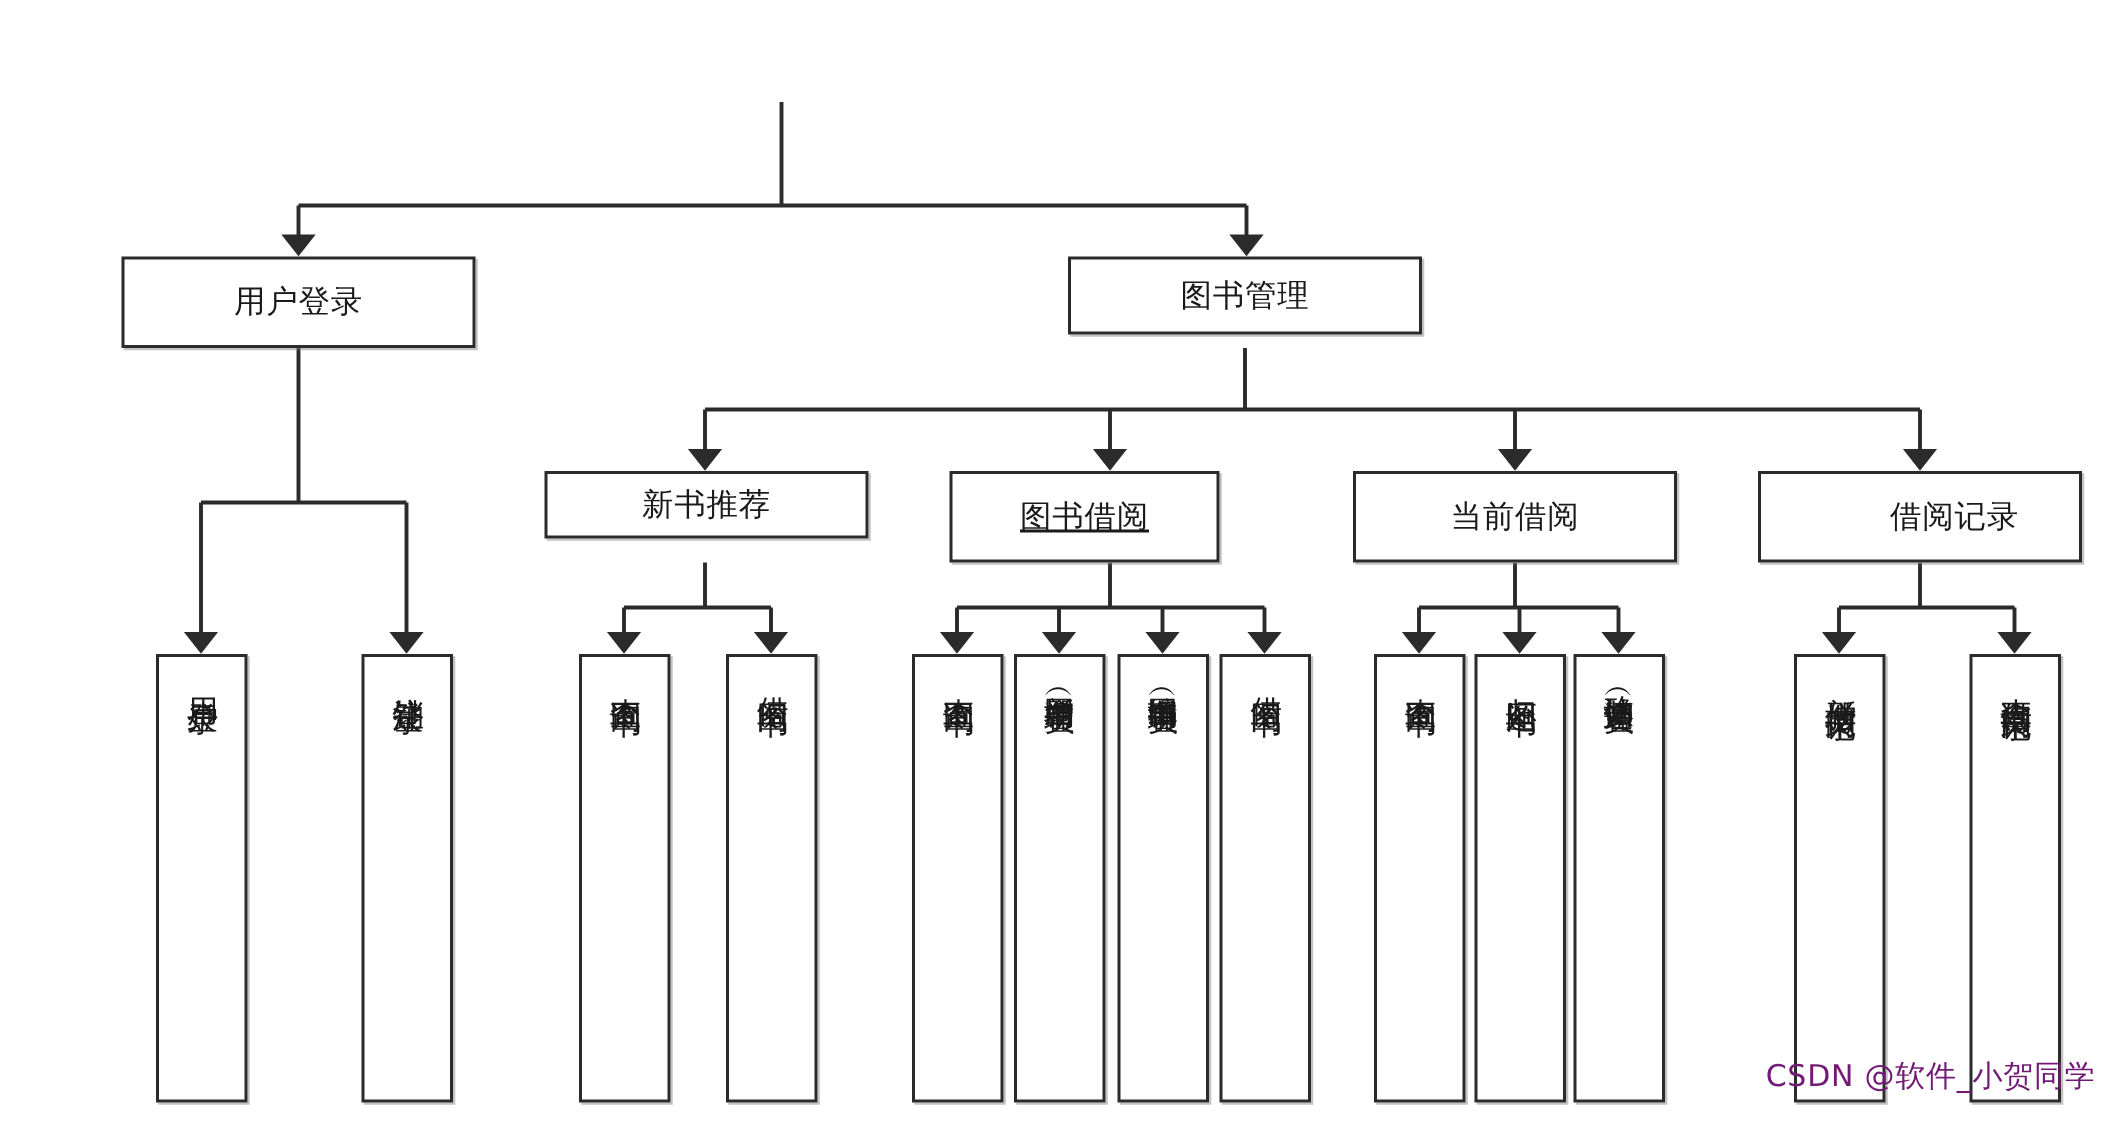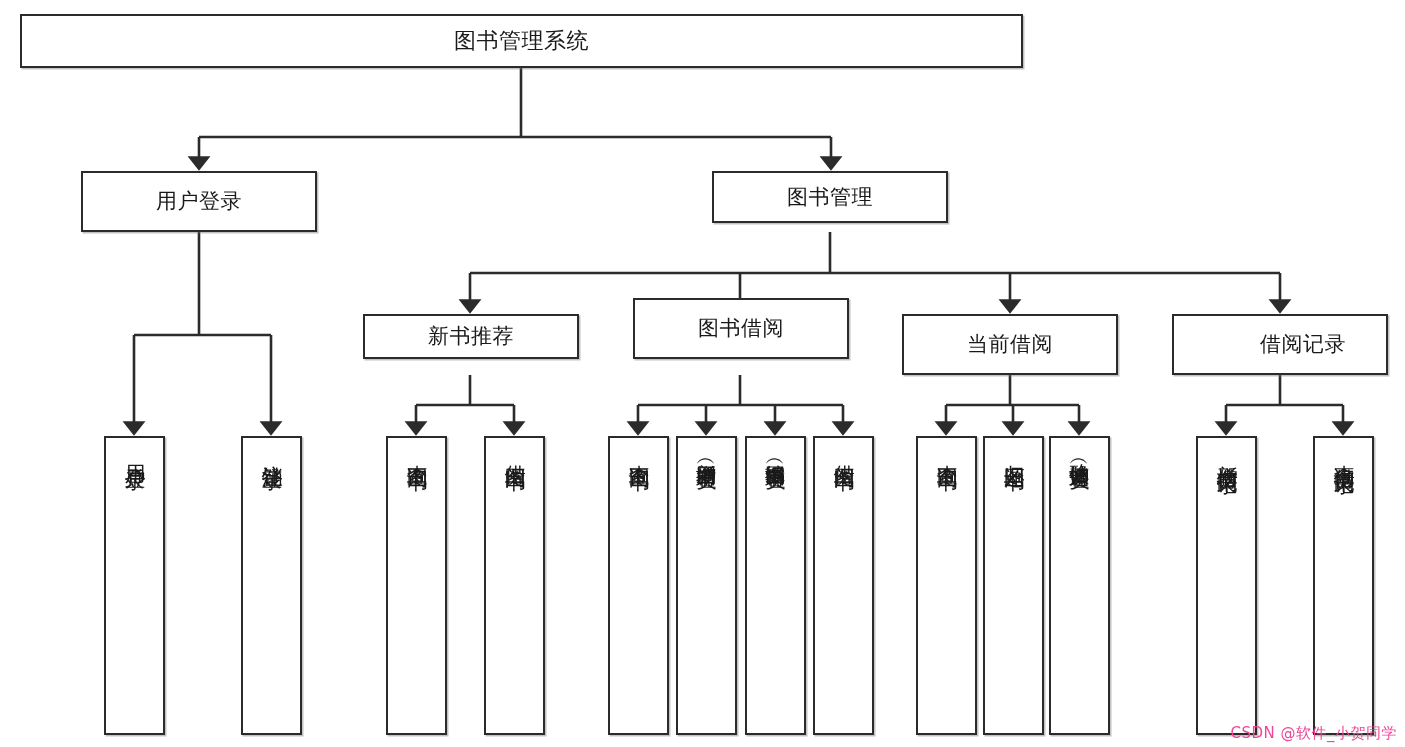--- a/index.html
+++ b/index.html
@@ -60,23 +60,23 @@
     letter-spacing: 2px;
     white-space: nowrap;
   }
   .node.leaf.tall .label {
     font-size: 20px;
     letter-spacing: 1px;
   }
   #watermark {
     position: absolute;
     right: 8px;
-    bottom: 4px;
-    font-size: 15px;
-    color: #ec4899;
+    bottom: 16px;
+    font-size: 20px;
+    color: #701a75;
     letter-spacing: 0.5px;
     white-space: nowrap;
   }
 </style>
 </head>
 <body>
 
 <div id="canvas">
 
   <svg id="wires" viewBox="0 0 1405 747" xmlns="http://www.w3.org/2000/svg">
@@ -122,35 +122,32 @@
       <path d="M1013,405 L1013,427" marker-end="url(#arrow)"></path>
       <path d="M1079,405 L1079,427" marker-end="url(#arrow)"></path>
 
       <path d="M1280,375 L1280,405"></path>
       <path d="M1226,405 L1343,405"></path>
       <path d="M1226,405 L1226,427" marker-end="url(#arrow)"></path>
       <path d="M1343,405 L1343,427" marker-end="url(#arrow)"></path>
     </g>
   </svg>
 
-  <div class="node root" style="left: 20px; top: 14px; width: 1003px; height: 54px;">
-    <span class="label">图书管理系统</span>
-  </div>
 
   <div class="node level2" style="left: 81px; top: 171px; width: 236px; height: 61px;">
     <span class="label">用户登录</span>
   </div>
   <div class="node level2" style="left: 712px; top: 171px; width: 236px; height: 52px;">
     <span class="label">图书管理</span>
   </div>
 
   <div class="node level3" style="left: 363px; top: 314px; width: 216px; height: 45px;">
     <span class="label">新书推荐</span>
   </div>
-  <div class="node level3" style="left: 633px; top: 298px; width: 216px; height: 61px;">
+  <div class="node level3" style="left: 633px; top: 314px; width: 180px; height: 61px; text-decoration: underline;">
     <span class="label">图书借阅</span>
   </div>
   <div class="node level3" style="left: 902px; top: 314px; width: 216px; height: 61px; font-family: Liberation Serif, serif;">
     <span class="label">当前借阅</span>
   </div>
   <div class="node level3" style="left: 1172px; top: 314px; width: 216px; height: 61px; padding-left: 46px;">
     <span class="label">借阅记录</span>
   </div>
 
   <div class="node leaf" style="left: 104px; top: 436px; width: 61px; height: 299px;">

